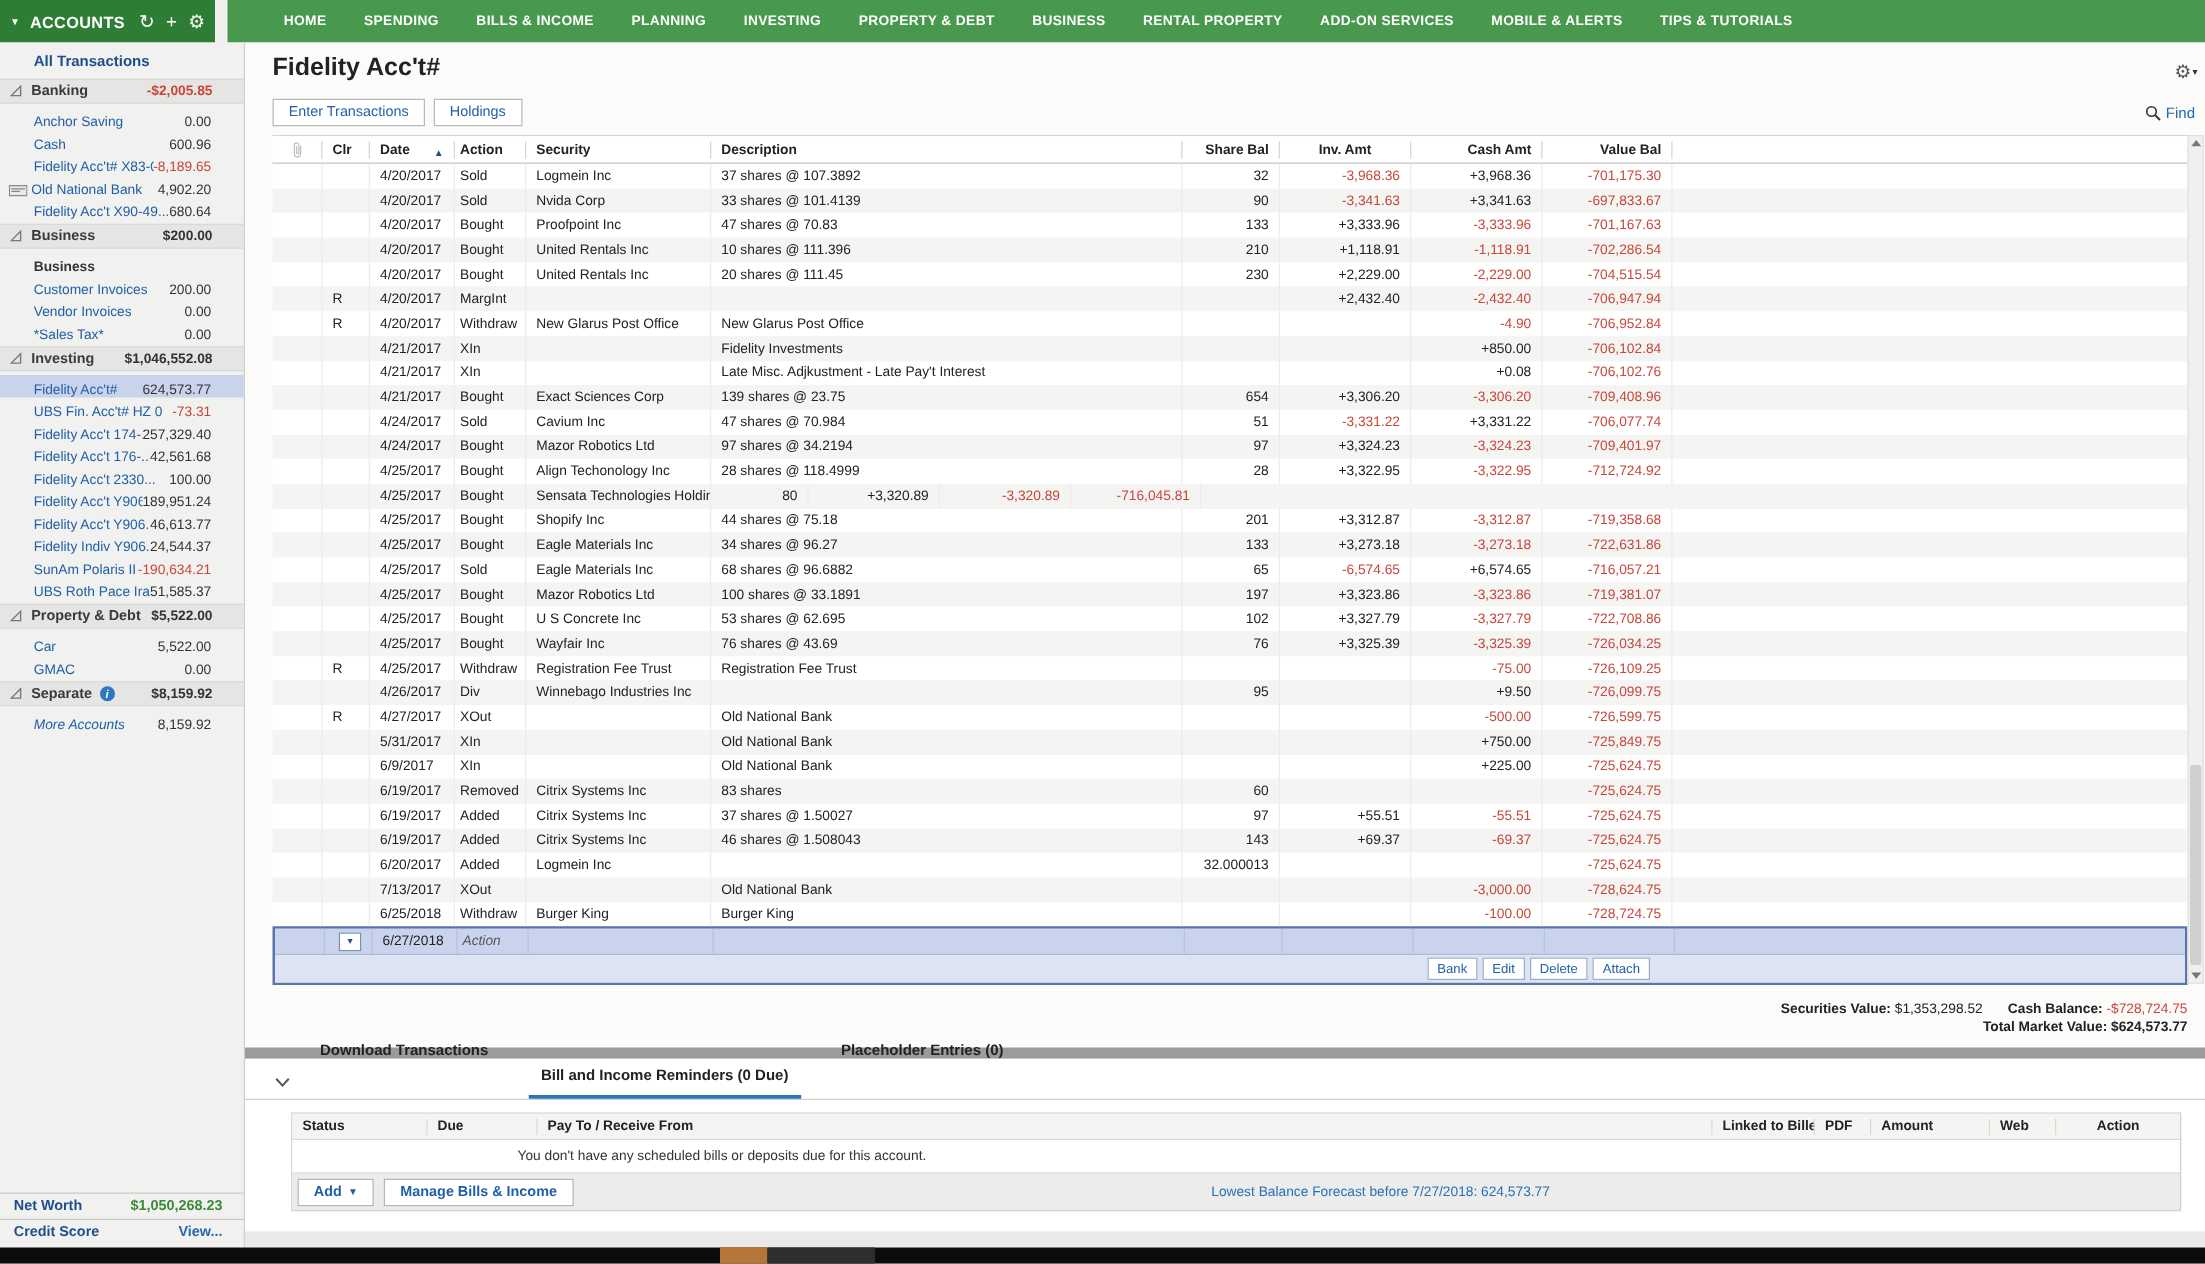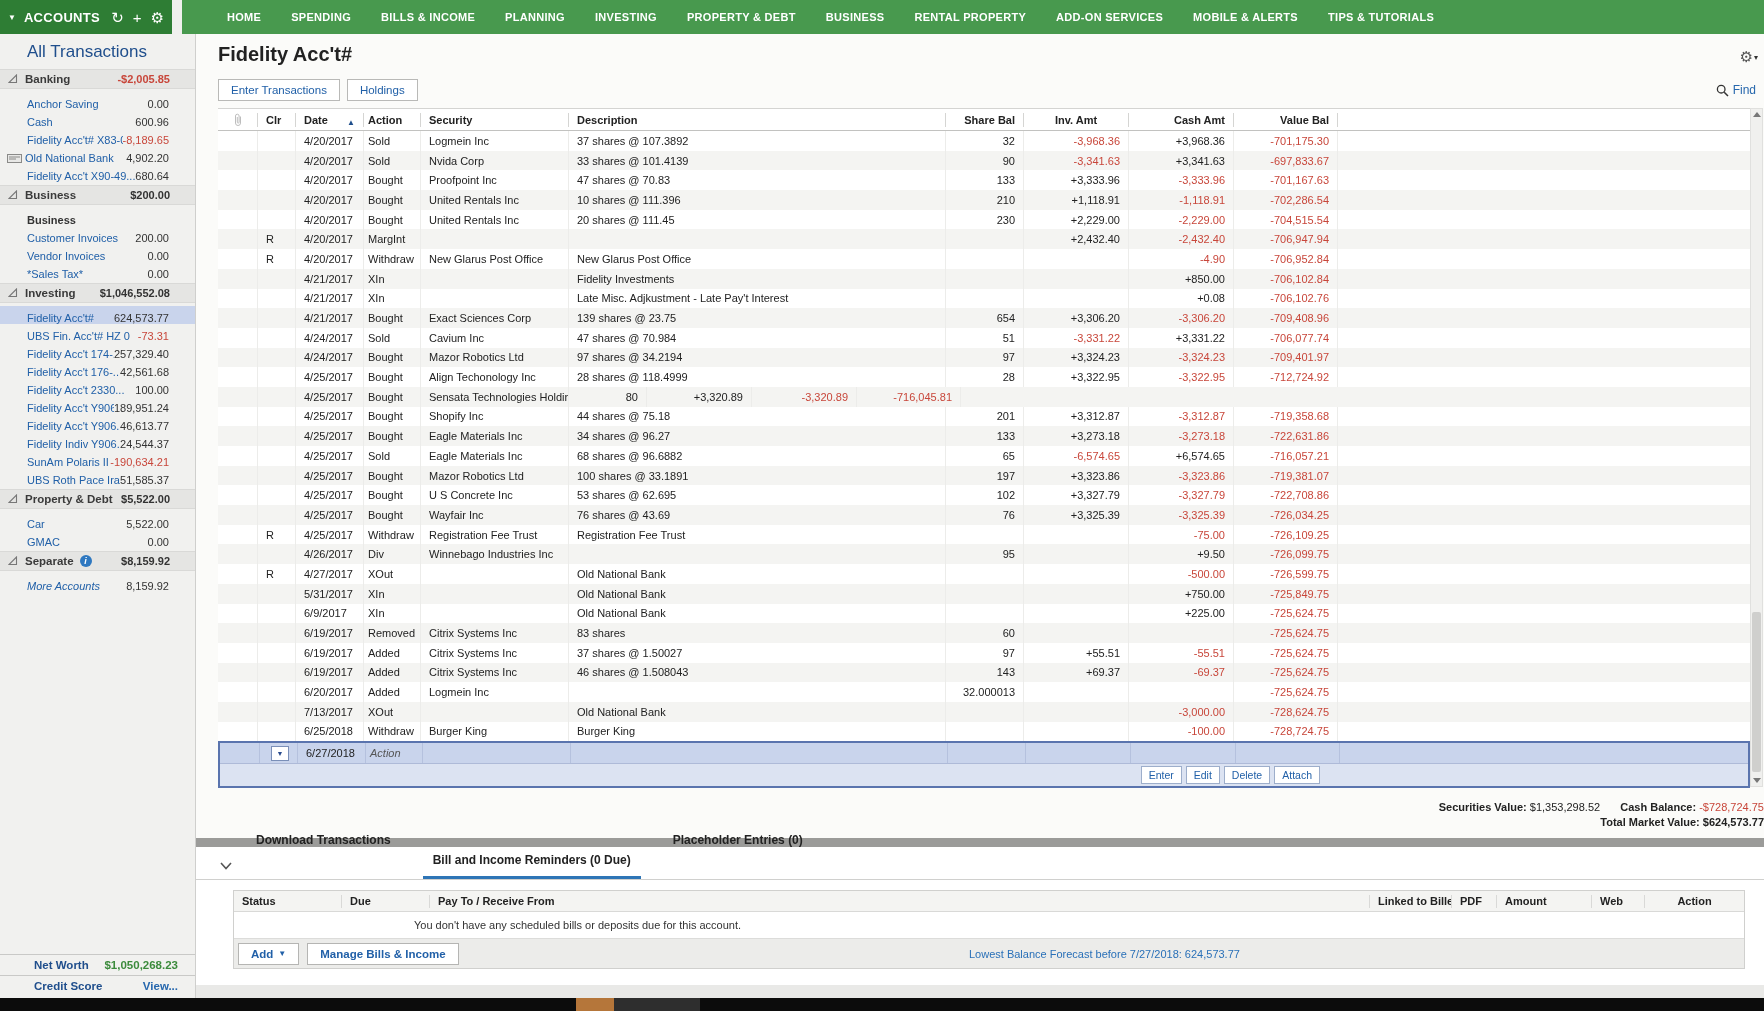--- a/index.html
+++ b/index.html
@@ -16,37 +16,37 @@
   .abar-icons span { font-size:15px; cursor:default; line-height:1; }
   .topbar-gap { width:10px; background:#f0f0ee; }
   .main-nav { flex:1; background:#48994e; display:flex; align-items:center; padding-left:30px; gap:0; }
   .nav-item { color:#fff; font-size:11px; font-weight:bold; letter-spacing:.3px; padding:0 15px; height:34px; display:flex; align-items:center; cursor:default; }
 
   
   .content-row { height:964px; flex:0 0 964px; display:flex; }
 
   
   .sidebar { width:196px; background:#f1f1ef; border-right:1px solid #cfcfcd; position:relative; font-size:11px; }
-  .all-trans { padding:8px 0 4px 27px; color:#1f4e8c; font-weight:normal; font-size:17px; cursor:pointer; }
+  .all-trans { padding:8px 0 4px 27px; color:#1f4e8c; font-weight:bold; font-size:12px; cursor:pointer; }
   .sb-section-header { height:20px; margin-top:3px; background:#e5e5e3; border-top:1px solid #d9d9d7; border-bottom:1px solid #d9d9d7; display:flex; align-items:center; padding:0 8px; }
   .sb-tri { width:10px; height:10px; margin-right:7px; flex:0 0 10px; }
   .sb-sec-name { font-weight:bold; color:#3a3a3a; font-size:11.5px; }
   .sb-sec-total { margin-left:auto; font-weight:bold; color:#333; padding-right:17px; }
   .sb-item { height:18px; display:flex; align-items:flex-end; padding:0 26px 0 27px; cursor:pointer; }
   .sb-item.first { margin-top:3px; }
   .sb-item .lbl { color:#2160a8; white-space:nowrap; overflow:hidden; }
   .sb-item.subhead .lbl { color:#333; font-weight:bold; cursor:default; }
   .sb-item.italic .lbl { font-style:italic; }
   .sb-item .val { margin-left:auto; color:#333; }
   .neg { color:#c8463a !important; }
   .sb-item.selected { background:#c9d4ec; }
   .sb-bank-icon { width:15px; height:11px; margin:0 3px 0 -20px; flex:0 0 15px; }
   .info-dot { display:inline-block; width:12px; height:12px; border-radius:50%; background:#2e78c0; color:#fff; font-size:9px; font-weight:bold; text-align:center; line-height:12px; margin-left:6px; font-style:italic; }
   .sidebar-bottom { position:absolute; left:0; right:0; bottom:2px; }
-  .networth-row, .credit-row { display:flex; padding:4px 17px 4px 34px; border-top:1px solid #c9c9c7; font-size:11.5px; }
+  .networth-row, .credit-row { display:flex; padding:4px 17px 4px 11px; border-top:1px solid #c9c9c7; font-size:11.5px; }
   .networth-row .k, .credit-row .k { color:#1f4e8c; font-weight:bold; }
   .networth-row .v { margin-left:auto; color:#3c8b3c; font-weight:bold; }
   .credit-row .v { margin-left:auto; color:#2667ad; font-weight:bold; cursor:pointer; }
 
   
   .main { flex:1; position:relative; background:#fbfbf9; display:flex; flex-direction:column; }
   .title-row { margin:6px 0 0 22px; height:28px; display:flex; align-items:center; }
   .page-title { font-size:20px; font-weight:bold; color:#222; }
   .reg-gear { position:absolute; top:14px; right:6px; color:#555; font-size:15px; cursor:pointer; display:flex; align-items:center; gap:1px; }
   .reg-gear .tc { font-size:8px; color:#333; }
@@ -91,21 +91,21 @@
   .entry-btn { background:#fff; border:1px solid #9daecb; color:#2160a8; font-size:10.5px; padding:2px 7px; cursor:pointer; font-family:inherit; }
 
   
   .vscroll { position:absolute; top:74px; right:1px; width:13px; height:679px; background:#f0f0ee; border:1px solid #e0e0de; display:flex; flex-direction:column; align-items:center; }
   .vs-arrow { width:0; height:0; margin:3px 0; }
   .vs-up { border-left:4px solid transparent; border-right:4px solid transparent; border-bottom:5px solid #777; }
   .vs-down { border-left:4px solid transparent; border-right:4px solid transparent; border-top:5px solid #777; margin-top:auto; }
   .vs-thumb { position:absolute; bottom:14px; width:9px; height:160px; background:#cfcfcd; border-radius:2px; }
 
   
-  .summary { margin-top:12px; text-align:right; font-size:11px; line-height:15px; color:#222; }
+  .summary { margin-top:12px; padding-right:14px; text-align:right; font-size:11px; line-height:15px; color:#222; }
   .summary .lbl { font-weight:bold; }
   .summary .gap { display:inline-block; width:14px; }
   .summary .red { color:#c8463a; }
 
   
   .splitter { height:9px; background:#9b9b99; margin-top:8px; cursor:row-resize; }
 
   
   .bottom-panel { flex:1; background:#fff; position:relative; }
   .tabs-row { height:33px; display:flex; align-items:flex-end; border-bottom:1px solid #d0d0ce; padding-left:24px; }
@@ -764,21 +764,21 @@
             <div class="cell c-action action-ph">Action</div>
             <div class="cell c-sec"></div>
             <div class="cell c-desc"></div>
             <div class="cell c-share"></div>
             <div class="cell c-inv"></div>
             <div class="cell c-camt"></div>
             <div class="cell c-cbal"></div>
             <div class="cell c-fill"></div>
           </div>
           <div class="entry-line2" id="entry-btns">
-              <button class="entry-btn">Enter</button>
+              <button class="entry-btn">Bank</button>
               <button class="entry-btn">Edit</button>
               <button class="entry-btn">Delete</button>
               <button class="entry-btn">Attach</button>
             </div>
         </div>
       </div>
 
       <div class="vscroll">
         <span class="vs-arrow vs-up"></span>
         <span class="vs-thumb"></span>

